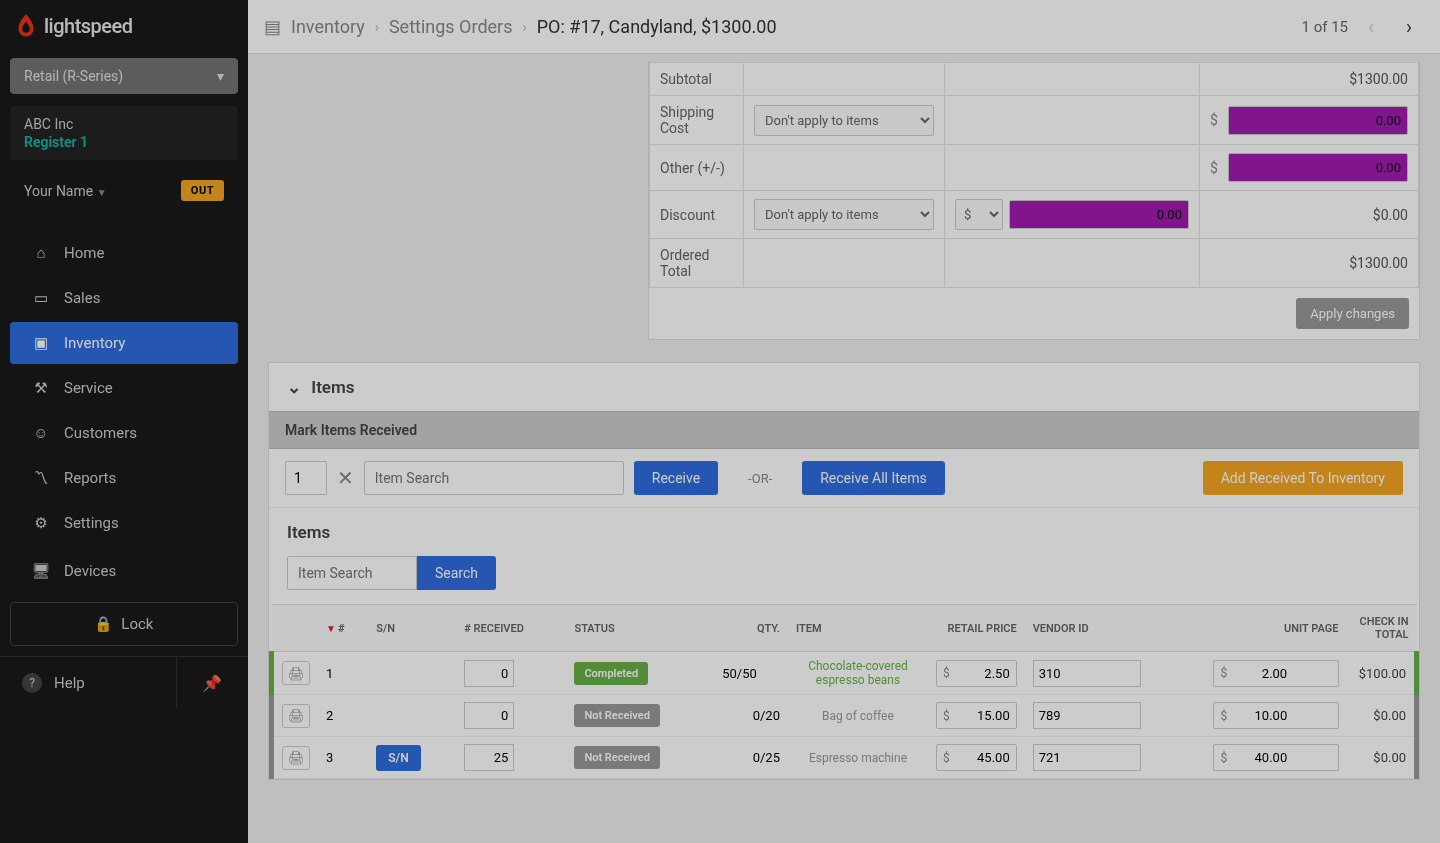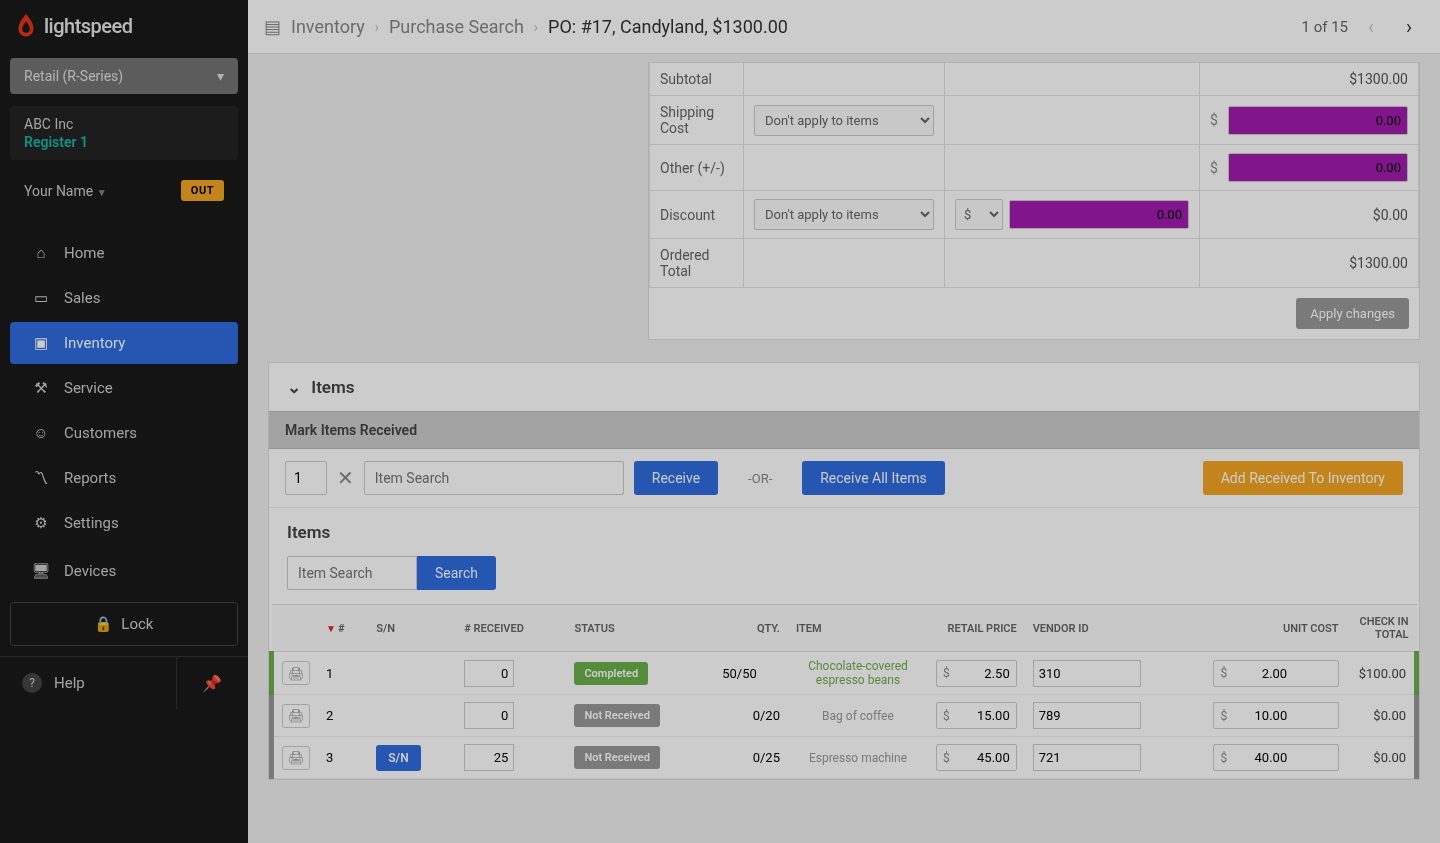--- a/index.html
+++ b/index.html
@@ -189,21 +189,21 @@
         </div>
     </div>
   </div>
 </div>
 
 <div class="main">
   <div class="topbar">
     <span style="color:#888">▤</span>
     <span class="crumb">Inventory</span>
     <span class="chev-sep">›</span>
-    <span class="crumb">Purchase Search</span>
+    <span class="crumb">Settings Orders</span>
     <span class="chev-sep">›</span>
     <span class="crumb active">PO:  #17, Candyland, $1300.00</span>
     <div class="pager">
       <span>1 of 15</span>
       <span class="pager-btn disabled">‹</span>
       <span class="pager-btn">›</span>
     </div>
   </div>
 
   <div class="content">
@@ -289,21 +289,21 @@
           <tr>
             <th class="print-cell"></th>
             <th><span class="sort-arrow">▼</span><span>#</span></th>
             <th>S/N</th>
             <th># RECEIVED</th>
             <th>STATUS</th>
             <th class="r">QTY.</th>
             <th>ITEM</th>
             <th class="r" style="white-space:normal;width:70px">RETAIL PRICE</th>
             <th>VENDOR ID</th>
-            <th class="r">UNIT COST</th>
+            <th class="r">UNIT PAGE</th>
             <th class="r" style="white-space:normal;width:70px">CHECK IN TOTAL</th>
           </tr>
         </thead>
         <tbody id="rows-body">
             <tr class="row ok">
     <td class="print-cell">
                 <div class="print-mini">🖨</div>
               </td>
     <td>1</td>
     <td></td>

